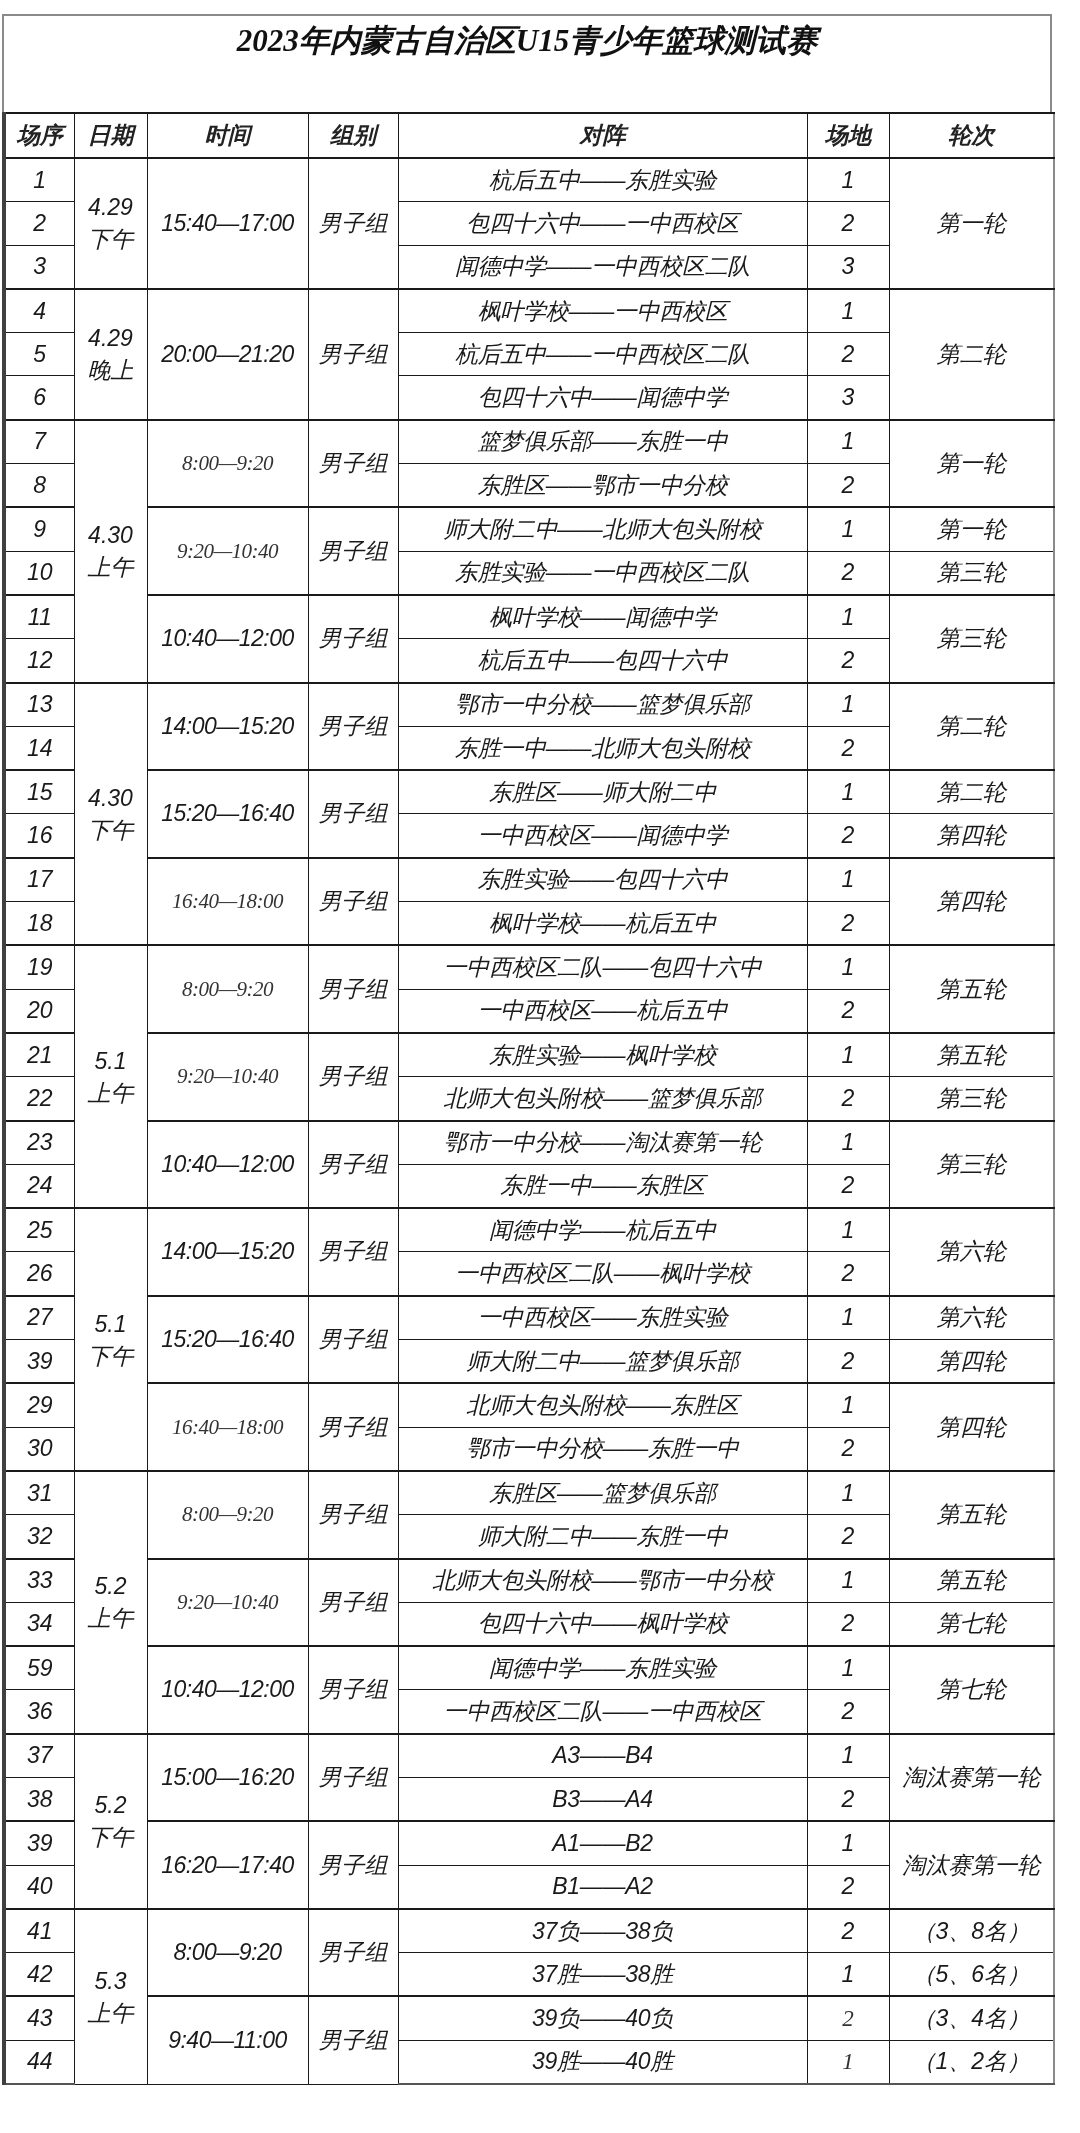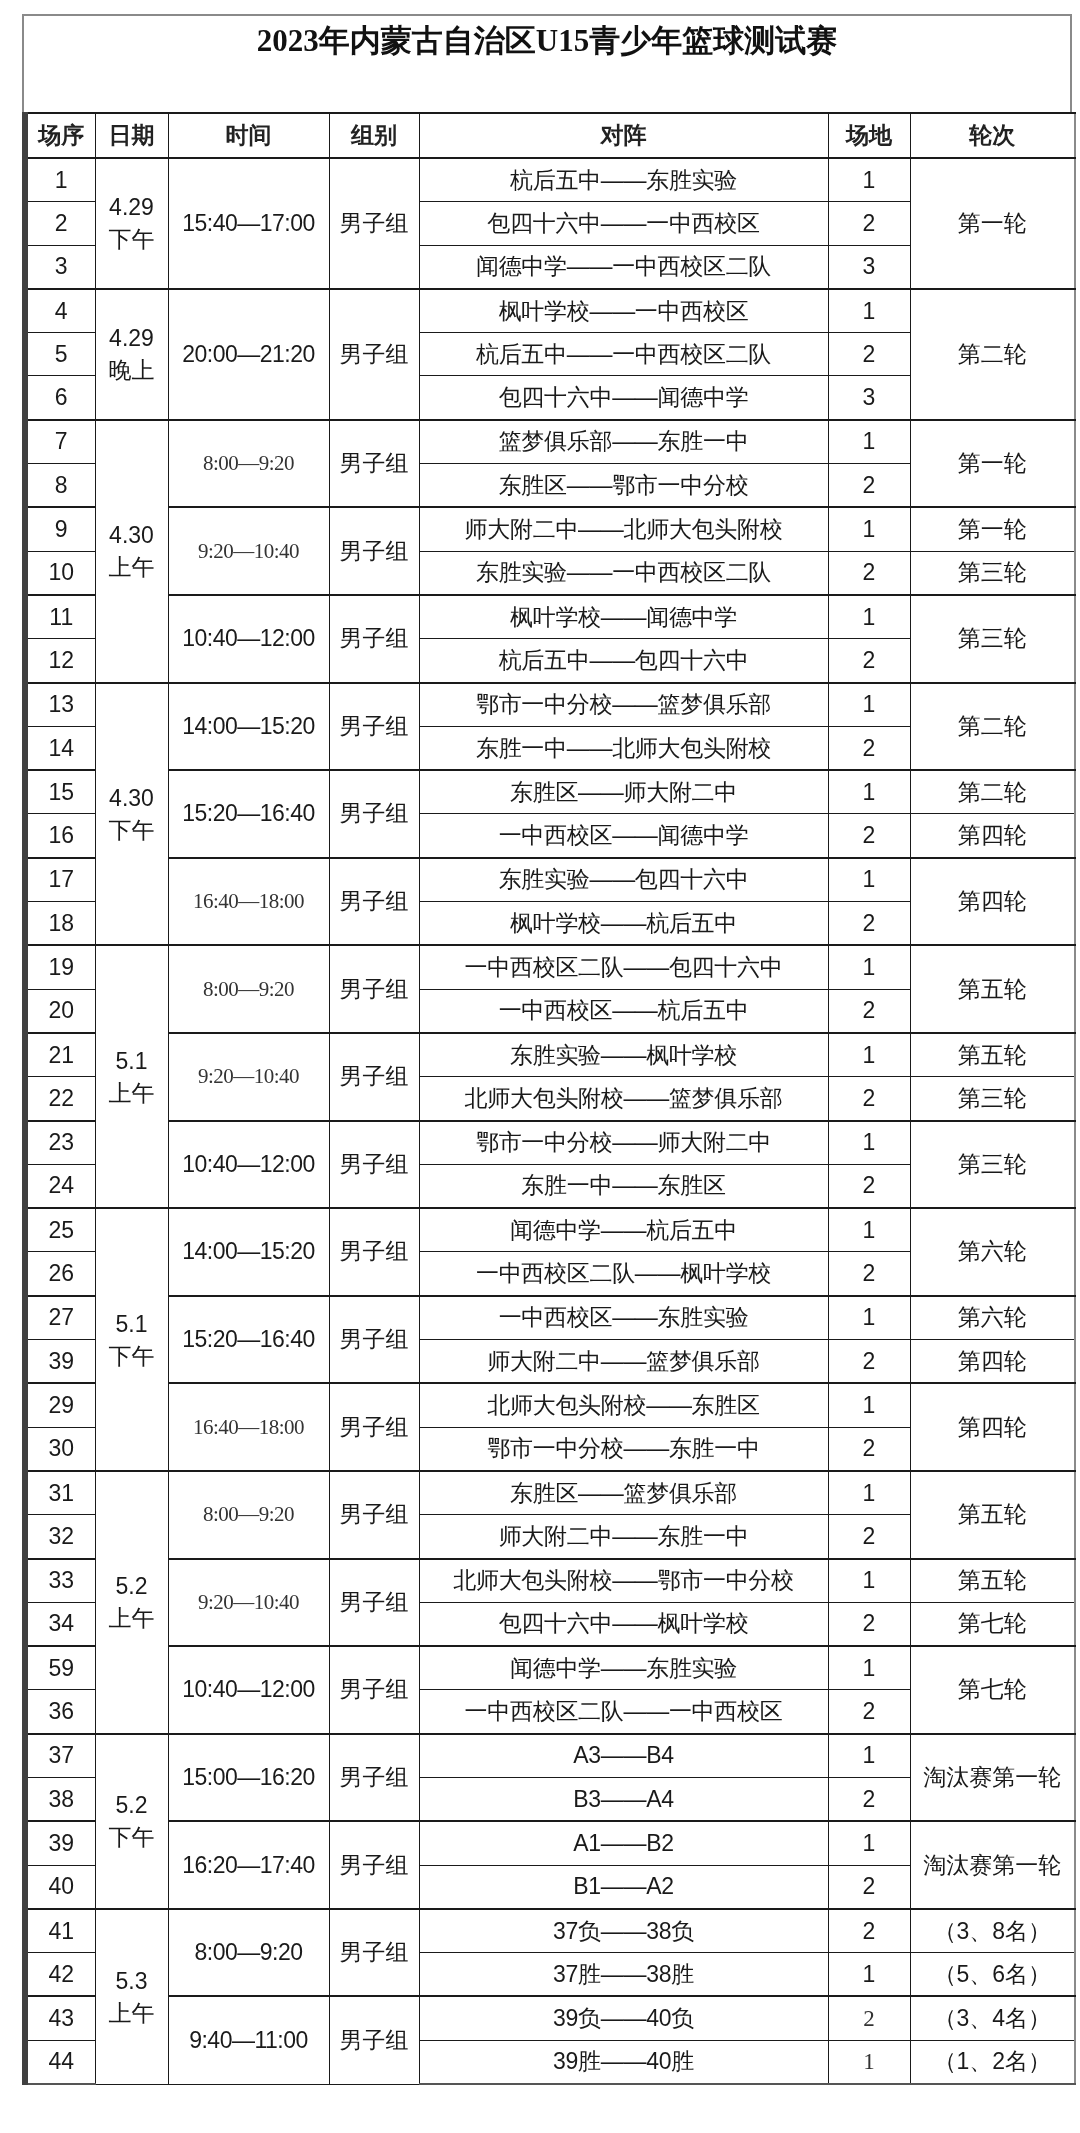--- a/index.html
+++ b/index.html
@@ -1,26 +1,26 @@
 <!DOCTYPE html>
 <html><head>
 <meta charset="utf-8">
 <style>
   html, body { margin: 0; padding: 0; background: #ffffff; }
   body { width: 1080px; height: 2133px; position: relative; overflow: hidden;
          font-family: "Liberation Sans", "DejaVu Sans", sans-serif; color: #111; }
-  .sheet { position: absolute; left: 22px; top: 14px; width: 1050px; }
+  .sheet { position: absolute; left: 2px; top: 14px; width: 1050px; font-style: italic; }
   .title-box { height: 98px; border: 2px solid #8a8a8a; border-bottom: none; box-sizing: border-box;
                text-align: center; background: #fff; }
   .title-line1 { font-family: "Liberation Serif", "DejaVu Serif", serif; font-weight: bold;
                  font-size: 31px; line-height: 31px; padding-top: 9px; letter-spacing: 0px; }
   .title-line2 { font-family: "Liberation Serif", "DejaVu Serif", serif; font-weight: bold;
                  font-size: 31px; line-height: 31px; padding-top: 12px; }
   table.sched { border-collapse: collapse; width: 1050px; table-layout: fixed;
-                border-left: 6px solid #404040; border-right: 2px solid #8a8a8a; border-radius: 22px; }
+                border-left: 4px solid #404040; border-right: 2px solid #8a8a8a; border-radius: 22px; }
   table.sched th, table.sched td { border: 1.5px solid #1a1a1a; text-align: center; vertical-align: middle;
                 padding: 0; overflow: hidden; white-space: nowrap; }
   table.sched th { height: 43px; font-size: 23px; font-weight: bold; color: #222; border-top: 2.5px solid #1a1a1a; border-bottom: 2.5px solid #1a1a1a;}
   table.sched td { height: 42.3px; font-size: 23px; color: #1a1a1a; }
   table.sched tr.grp-start td { border-top: 2.5px solid #1a1a1a; }
   table.sched tr:last-child td { border-bottom: 2.5px solid #555; }
   td.c-date { font-size: 24px; line-height: 32px; white-space: normal; }
   td.c-time { font-size: 23px; letter-spacing: -0.5px; }
   td.c-time.serif { font-family: "Liberation Serif", "DejaVu Serif", serif; font-size: 21px; color: #333; }
   td.c-court.serif { font-family: "Liberation Serif", "DejaVu Serif", serif; color: #333; }
@@ -218,21 +218,21 @@
         <tr>
           <td class="c-no">22</td>
           <td class="c-match">北师大包头附校——篮梦俱乐部</td>
           <td class="c-court">2</td>
           <td class="c-round" rowspan="1">第三轮</td>
         </tr>
         <tr class="grp-start">
           <td class="c-no">23</td>
           <td class="c-time" rowspan="2">10:40—12:00</td>
           <td class="c-group" rowspan="2">男子组</td>
-          <td class="c-match">鄂市一中分校——师大附二中</td>
+          <td class="c-match">鄂市一中分校——淘汰赛第一轮</td>
           <td class="c-court">1</td>
           <td class="c-round" rowspan="2">第三轮</td>
         </tr>
         <tr>
           <td class="c-no">24</td>
           <td class="c-match">东胜一中——东胜区</td>
           <td class="c-court">2</td>
         </tr>
         <tr class="grp-start">
           <td class="c-no">25</td>

